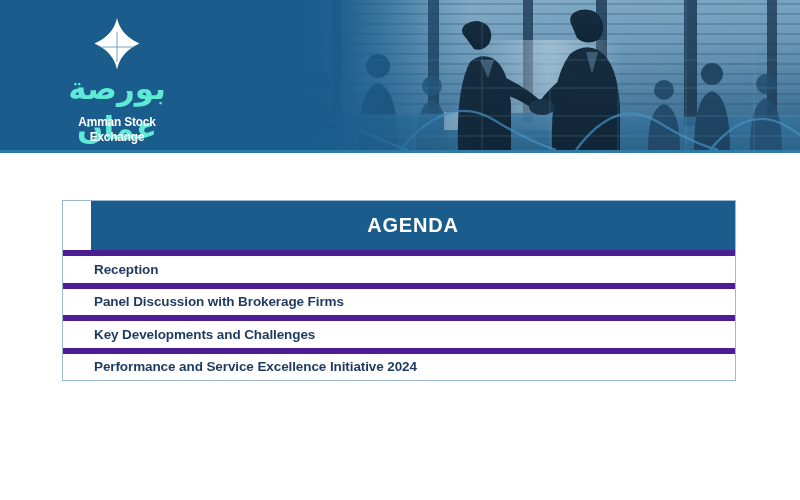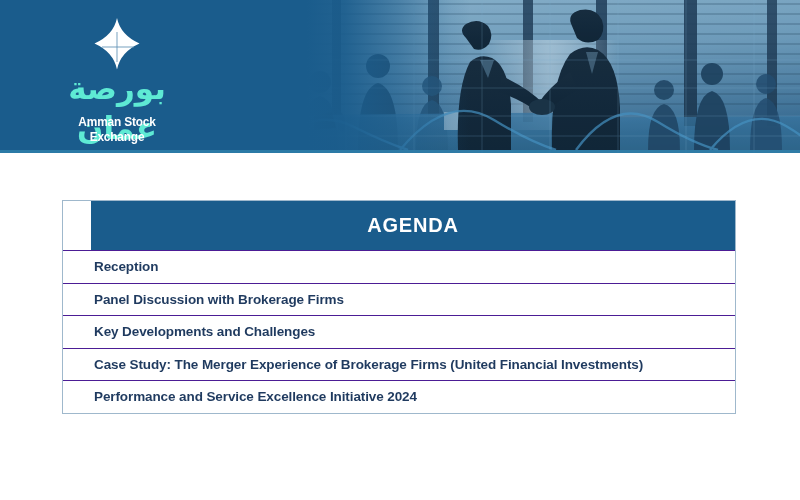--- a/index.html
+++ b/index.html
@@ -115,21 +115,21 @@
     justify-content: center;
     font-size: 20px;
     font-weight: bold;
     letter-spacing: 0.8px;
     margin-left: 28px;
   }
   .agenda-row {
     height: 32.5px;
     display: flex;
     align-items: center;
-    border-top: 1px solid #4c1d95;
+    border-top: 6px solid #4c1d95;
     box-sizing: border-box;
     background: #ffffff;
   }
   .agenda-row:first-of-type {
     border-top: 1px solid #1a4a73;
   }
   .agenda-row-label {
     padding-left: 31px;
     color: #1f3a5f;
     font-size: 13.5px;
@@ -311,19 +311,16 @@
   <div class="agenda-row">
     <span class="agenda-row-label">Reception</span>
   </div>
   <div class="agenda-row">
     <span class="agenda-row-label">Panel Discussion with Brokerage Firms</span>
   </div>
   <div class="agenda-row">
     <span class="agenda-row-label">Key Developments and Challenges</span>
   </div>
   <div class="agenda-row">
-    <span class="agenda-row-label">Case Study: The Merger Experience of Brokerage Firms (United Financial Investments)</span>
-  </div>
-  <div class="agenda-row">
     <span class="agenda-row-label">Performance and Service Excellence Initiative 2024</span>
   </div>
 
 </div>
 
 </body></html>

